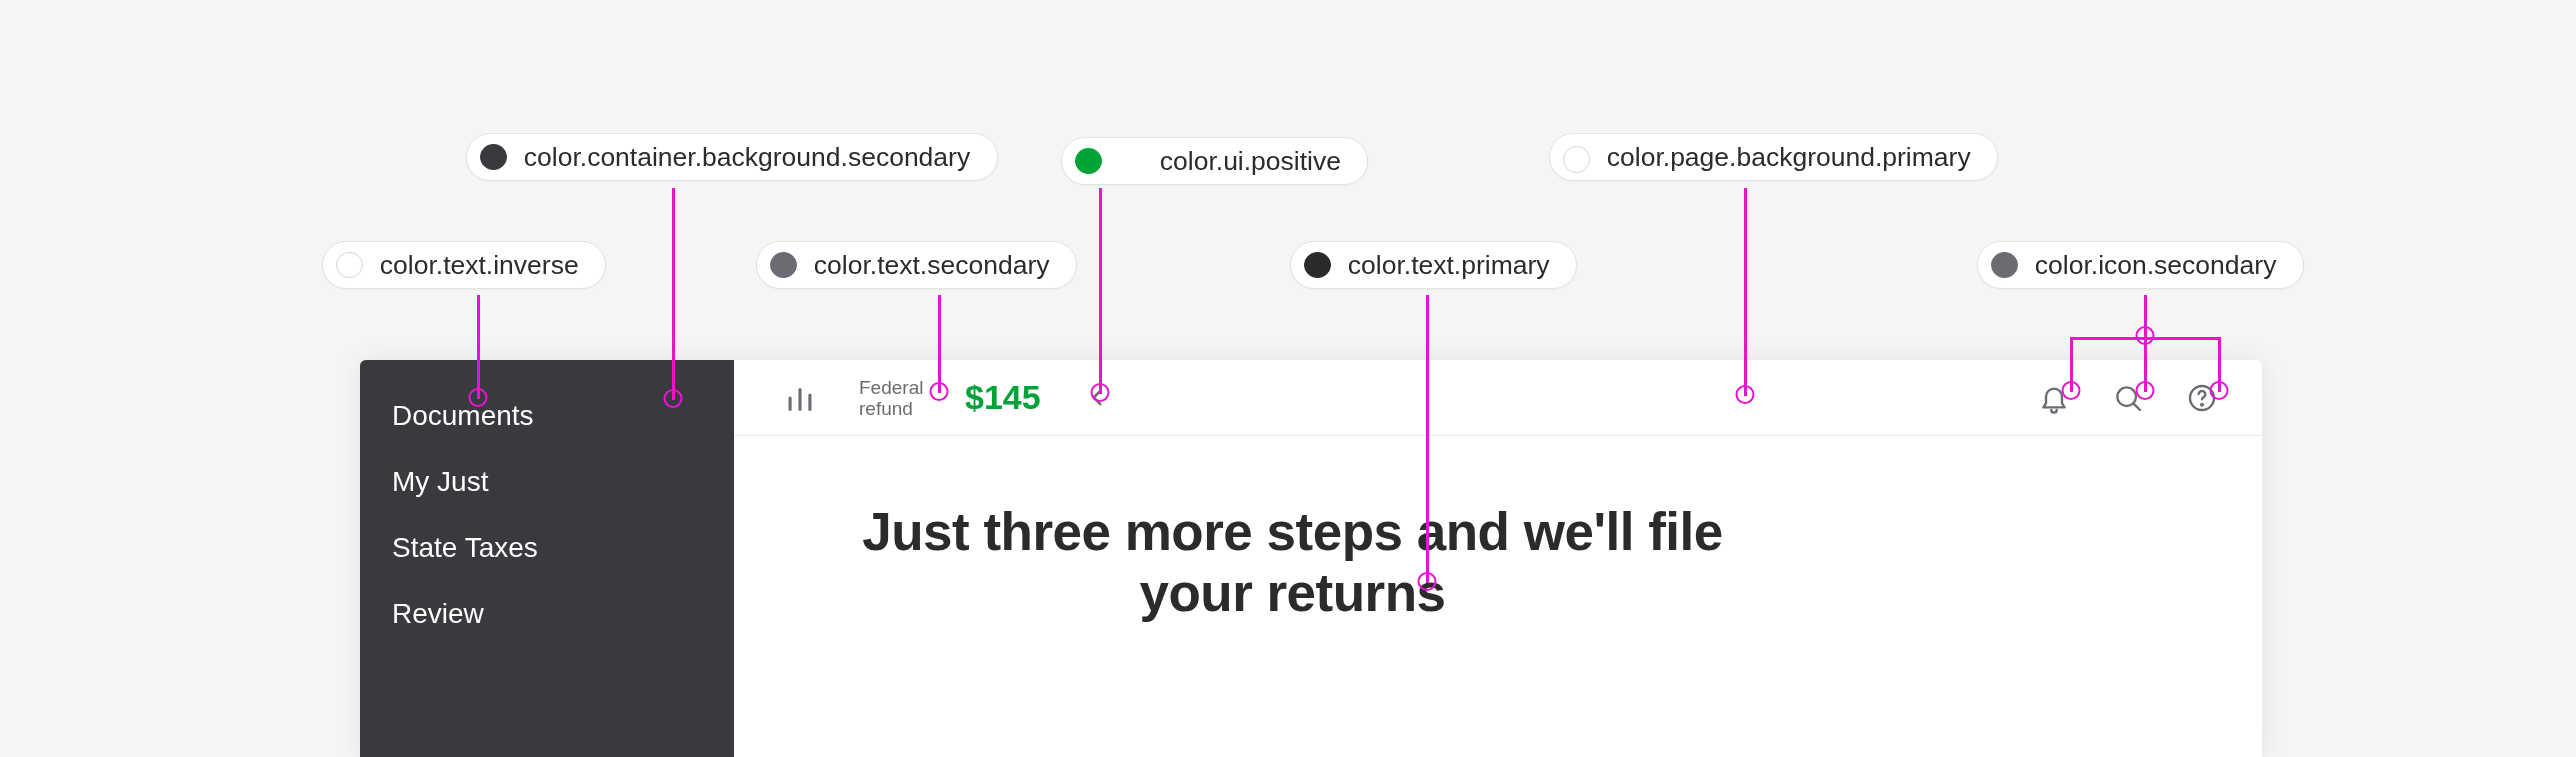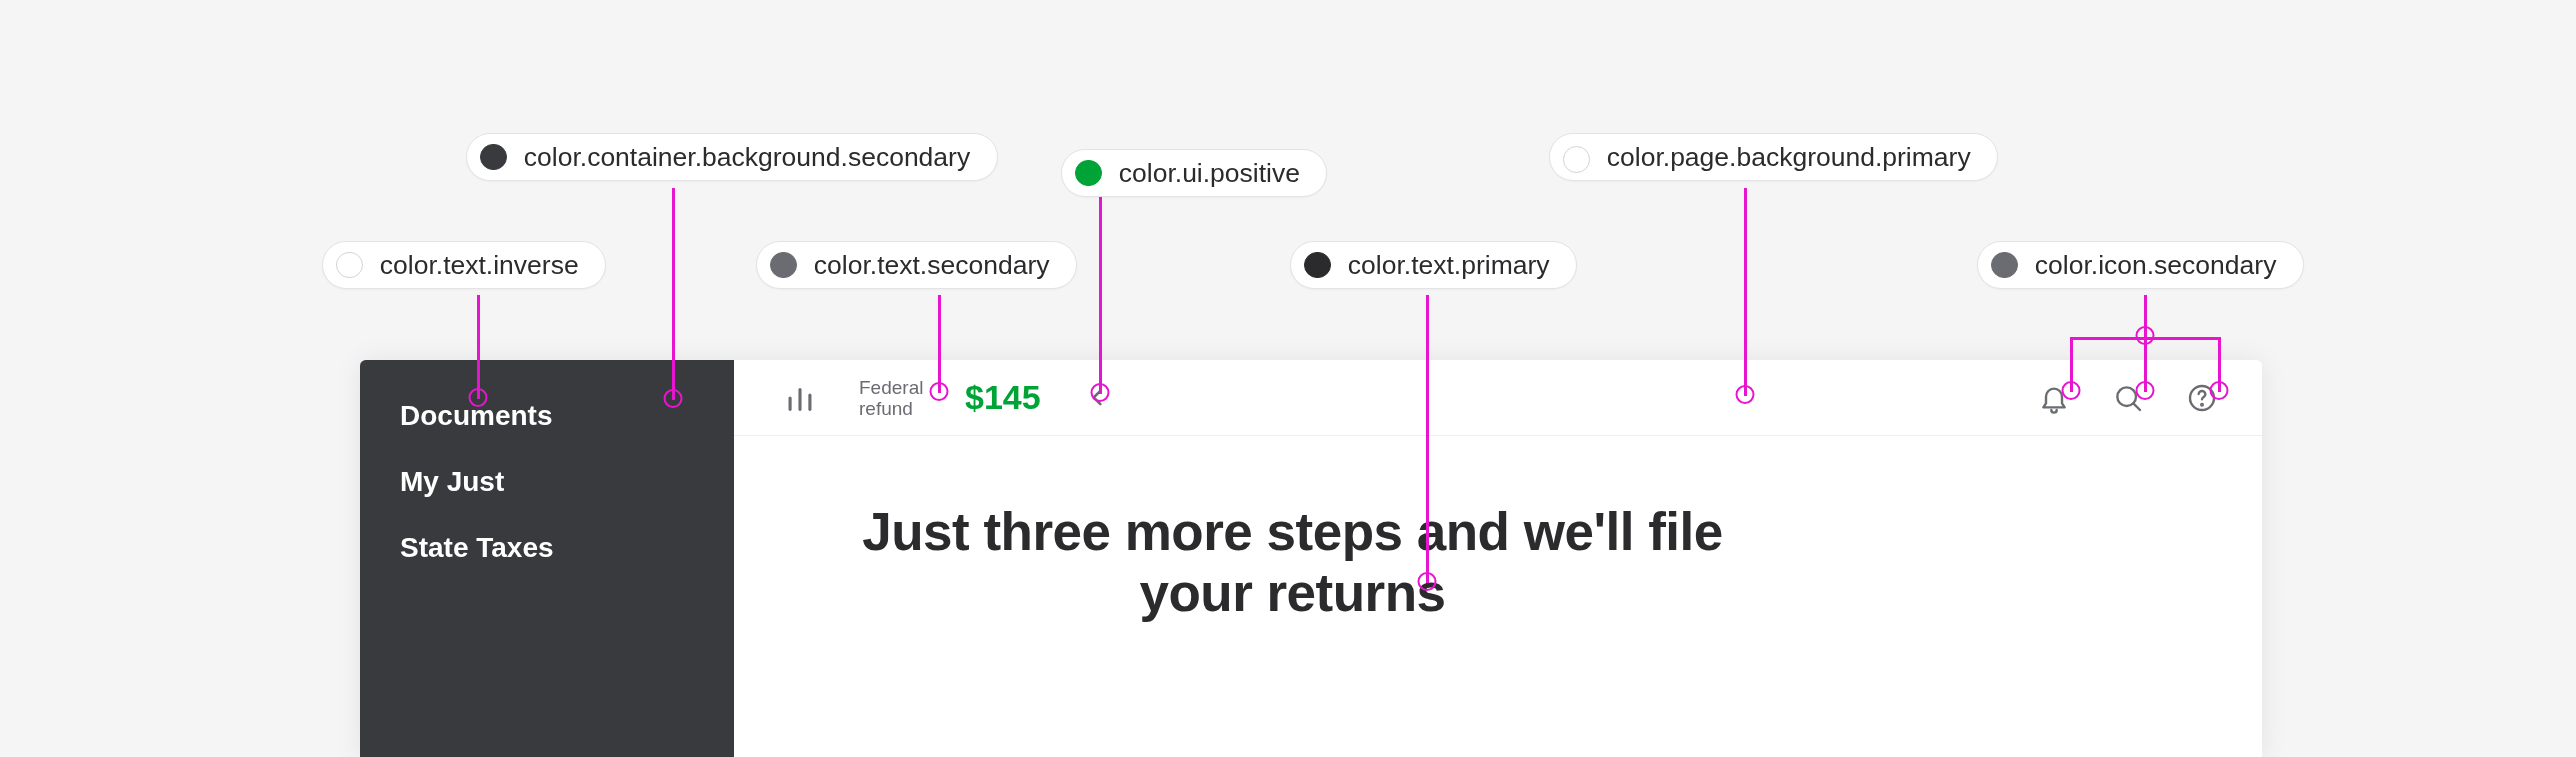--- a/index.html
+++ b/index.html
@@ -43,22 +43,22 @@
 
   
   .window{
     position:absolute;left:360px;top:360px;width:1902px;height:398px;
     background:var(--card-bg);border-radius:5.7px 5.7px 0 0;overflow:hidden;
     box-shadow:0 1.9px 28px rgba(0,0,0,.08);display:flex;
   }
   
   aside.sidebar{width:374px;background:var(--sidebar-bg);padding:23px 0;}
   .side-item{
-    padding:17px 40px;font-size:28px;color:var(--text-inverse);
-    font-weight:700;cursor:pointer;
+    padding:17px 32px;font-size:28px;color:var(--text-inverse);
+    font-weight:400;cursor:pointer;
   }
   
   main.main{flex:1;display:flex;flex-direction:column;}
   .topbar{
     height:76px;display:flex;align-items:center;padding:0 34px 0 49px;
     border-bottom:0.9px solid #eceef1;
   }
   .chart-ico{width:34px;height:34px;color:var(--icon-secondary);margin-right:42px;flex:none;}
   .refund-lbl{font-size:19px;line-height:21px;color:var(--text-secondary);max-width:85px;}
   .refund-amt{font-size:34px;font-weight:600;color:var(--ui-positive);margin-left:21px;}
@@ -92,21 +92,21 @@
   <span>color.text.inverse</span>
 </div>
 <div class="lead" style="left:477px;top:295px;height:104px;"></div>
 
 <div class="pill" style="left:756px;top:241px;">
   <span class="sw" style="background:#6b6c72;border-color:#6b6c72"></span>
   <span>color.text.secondary</span>
 </div>
 <div class="lead" style="left:938px;top:295px;height:98px;"></div>
 
-<div class="pill" style="left:1061px;top:149px;">
+<div class="pill" style="left:1061px;top:137px;gap:41px;">
   <span class="sw" style="background:#00a336;border-color:#00a336"></span>
   <span>color.ui.positive</span>
 </div>
 <div class="lead" style="left:1099px;top:188px;height:206px;"></div>
 
 <div class="pill" style="left:1290px;top:241px;">
   <span class="sw" style="background:#2b2b2e;border-color:#2b2b2e"></span>
   <span>color.text.primary</span>
 </div>
 <div class="lead" style="left:1426px;top:295px;height:288px;"></div>
@@ -126,20 +126,21 @@
 <div class="tine" style="left:2070px;top:337px;height:55px;"></div>
 <div class="tine" style="left:2144px;top:337px;height:55px;"></div>
 <div class="tine" style="left:2218px;top:337px;height:55px;"></div>
 
 <div class="window">
 
   <aside class="sidebar">
     <div class="side-item"><span>Documents</span></div>
     <div class="side-item"><span>My Just</span></div>
     <div class="side-item"><span>State Taxes</span></div>
+    <div class="side-item"><span>Review</span></div>
   </aside>
 
   <main class="main">
     <div class="topbar">
       <span class="chart-ico">
         <svg viewBox="0 0 24 24" fill="none" stroke="currentColor" stroke-width="2.2" stroke-linecap="round">
           <line x1="5" y1="20" x2="5" y2="12"></line>
           <line x1="12" y1="20" x2="12" y2="6"></line>
           <line x1="19" y1="20" x2="19" y2="10"></line>
         </svg>

